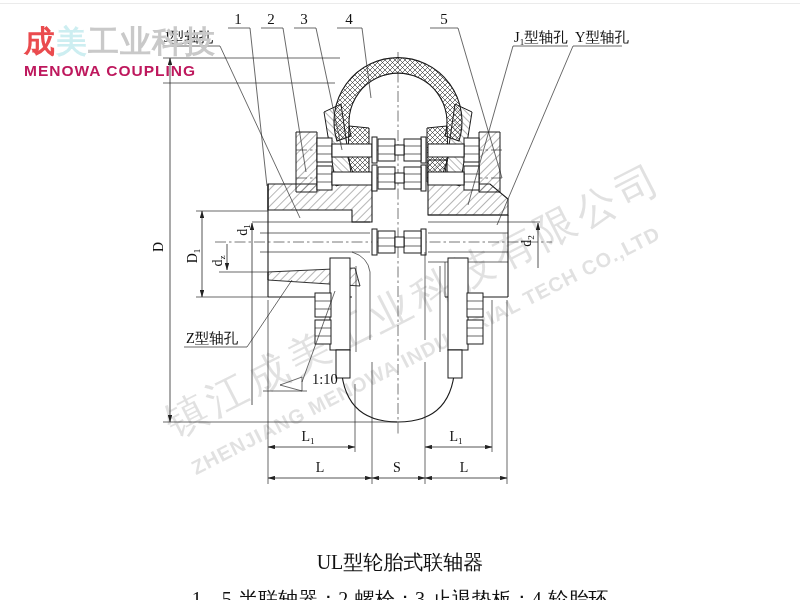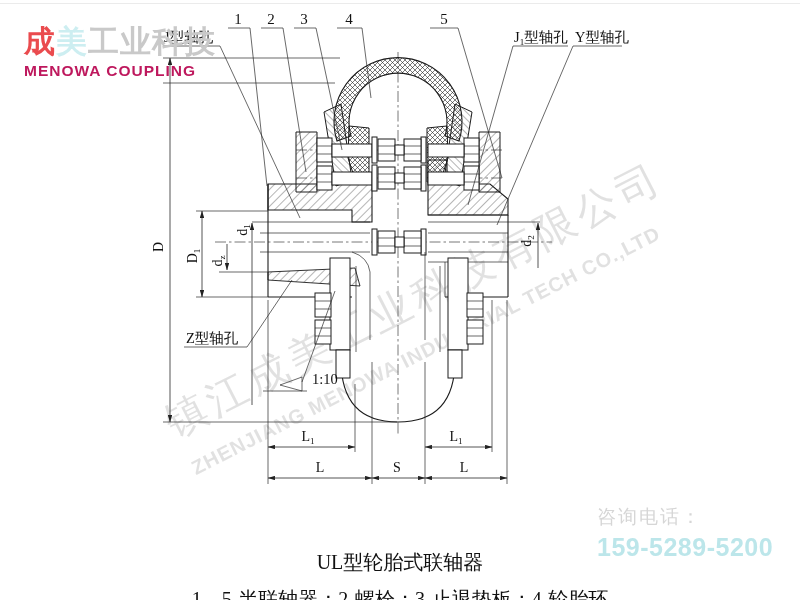--- a/index.html
+++ b/index.html
@@ -254,23 +254,19 @@
     <line x1="302" y1="382" x2="335" y2="291" class="thin"></line>
     <text class="lbl14" x="312" y="384">1:10</text>
   </g>
 </svg>
 
 <div id="logo">
   <div class="cn"><span class="c-red">成</span><span class="c-cyan">美</span><span class="c-gray">工业科技</span></div>
   <div class="en">MENOWA COUPLING</div>
 </div>
 
-<div id="contact">
-  <div class="lbl">咨询电话：</div>
-  <div class="num">159-5289-5200</div>
-</div>
 
 <div id="caption">
   <div class="t1">UL型轮胎式联轴器</div>
   <div class="t2">1、5-半联轴器；2-螺栓；3-止退垫板；4-轮胎环</div>
 </div>
 
 </div>
 
 </body></html>

